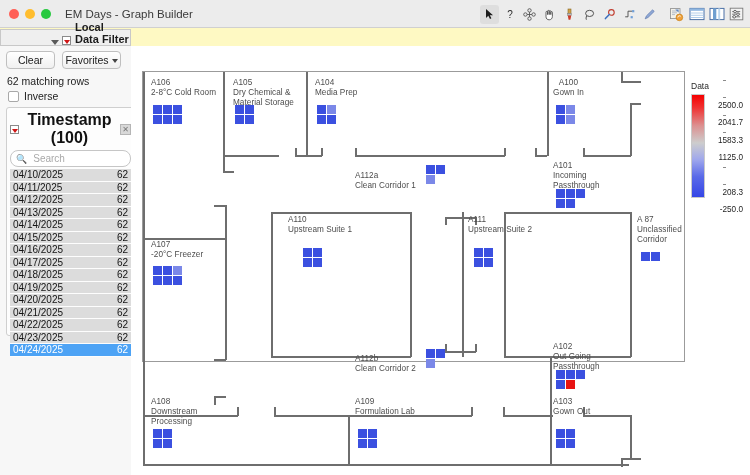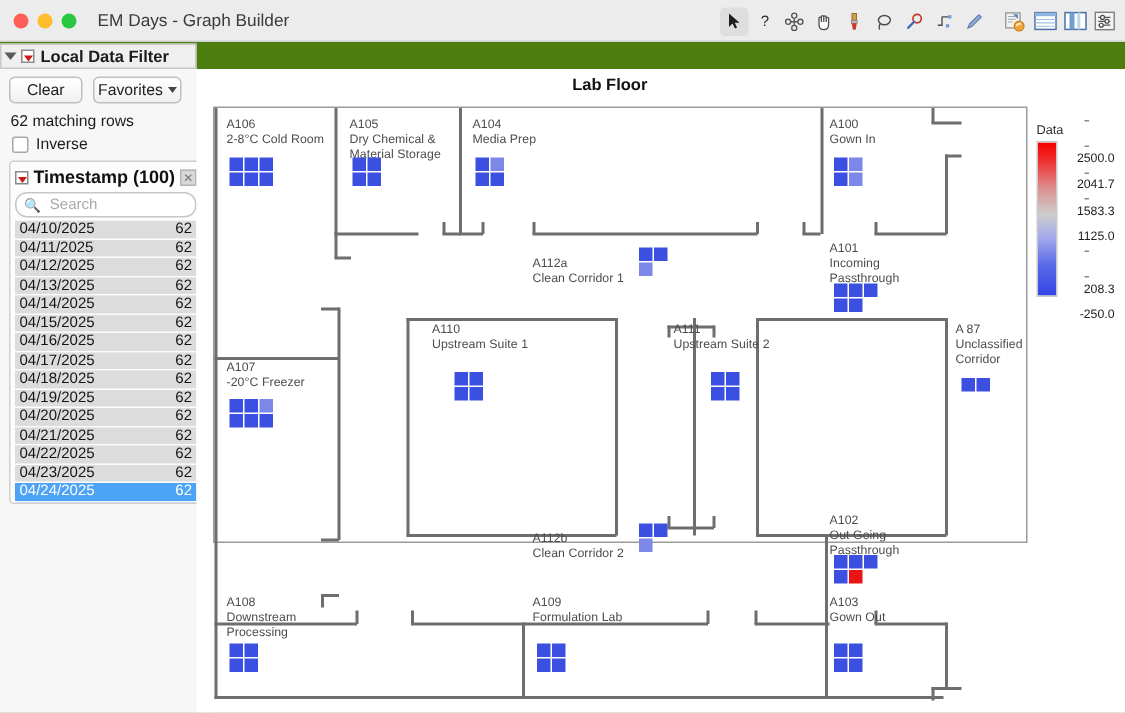--- a/index.html
+++ b/index.html
@@ -6,21 +6,21 @@
   html, body {
     margin: 0; padding: 0;
     width: 750px; height: 475px;
     overflow: hidden;
     font-family: "Liberation Sans", sans-serif;
     background: #ffffff;
   }
   #app {
     position: relative;
     width: 750px; height: 475px;
-    background: #4d7c0f;
+    background: #fef9c3;
   }
 
   
   .titlebar {
     position: absolute; top: 0; left: 0;
     width: 750px; height: 28px;
     background: #ececec;
     border-bottom: 1px solid #d0d0d0;
     display: flex; align-items: center;
   }
@@ -50,22 +50,22 @@
   .tb.sel { background: #dedede; }
   .tb svg { display: block; }
   .tb-sep { width: 6px; }
 
   
   .panelhdr {
     position: absolute;
     height: 17px;
     background: #efefef;
     border: 1px solid #c8c8c8;
-    display: flex; align-items: center;
-    font-size: 11px; font-weight: bold; color: #1b1b1b;
+    display: flex; align-items: flex-end;
+    font-size: 11px; font-weight: bold; color: #1b1b1b; padding-left: 48px;
   }
   .disc {
     width: 0; height: 0; margin: 0 3px 0 2px;
     border-left: 4px solid transparent;
     border-right: 4px solid transparent;
     border-top: 5px solid #5a5a5a;
   }
   .redbox {
     width: 9px; height: 9px;
     background: #fff;
@@ -131,21 +131,21 @@
     border: 1px solid #cfcfcf;
     background: #fdfdfd;
     border-radius: 3px;
     padding: 3px;
     height: 229px;
   }
   .colhdr { display: flex; align-items: center; margin-bottom: 3px; }
   .colhdr .redbox { margin-right: 0; }
   .coltitle {
     flex: 1; text-align: center;
-    font-size: 12px; font-weight: bold; color: #111;
+    font-size: 16px; font-weight: bold; color: #111;
   }
   .colclose {
     width: 11px; height: 11px;
     background: #d8d8d8; border: 1px solid #b5b5b5;
     font-size: 8px; color: #777;
     display: flex; align-items: center; justify-content: center;
   }
   .searchbox {
     display: flex; align-items: center; gap: 4px;
     border: 1px solid #c6c6c6; border-radius: 8px;
@@ -430,21 +430,20 @@
           <div class="valrow sel">
             <span>04/24/2025</span>
             <span>62</span>
           </div>
         </div>
     </div>
 
   </div>
 
   <div class="gb">
-    <div class="charttitle">Lab Floor</div>
 
     <div class="plotframe">
 
       <div class="wall wv" style="left:80px;  top:0;   height:84px;"></div>
       <div class="wall wh" style="left:80px;  top:83px; width:56px;"></div>
       <div class="wall wv" style="left:80px;  top:83px; height:17px;"></div>
       <div class="wall wh" style="left:80px;  top:99px; width:11px;"></div>
 
       <div class="wall wv" style="left:163px; top:0;   height:84px;"></div>
       <div class="wall wh" style="left:152px; top:83px; width:12px;"></div>
@@ -543,21 +542,21 @@
           <div class="cells" style="left: 174px; top: 33px;">
             <div class="crow">
               <div class="cell"></div>
               <div class="cell lite"></div>
             </div>
             <div class="crow">
               <div class="cell"></div>
               <div class="cell"></div>
             </div>
           </div>
-          <div class="rlabel" style="left: 410px; top: 6px;">A100
+          <div class="rlabel" style="left: 410px; top: 6px; text-align: center;">A100
 Gown In</div>
           <div class="cells" style="left: 413px; top: 33px;">
             <div class="crow">
               <div class="cell"></div>
               <div class="cell lite"></div>
             </div>
             <div class="crow">
               <div class="cell"></div>
               <div class="cell lite"></div>
             </div>
@@ -594,21 +593,21 @@
           <div class="cells" style="left: 160px; top: 176px;">
             <div class="crow">
               <div class="cell"></div>
               <div class="cell"></div>
             </div>
             <div class="crow">
               <div class="cell"></div>
               <div class="cell"></div>
             </div>
           </div>
-          <div class="rlabel" style="left: 306px; top: 143px;">A111
+          <div class="rlabel" style="left: 325px; top: 143px;">A111
 Upstream Suite 2</div>
           <div class="cells" style="left: 331px; top: 176px;">
             <div class="crow">
               <div class="cell"></div>
               <div class="cell"></div>
             </div>
             <div class="crow">
               <div class="cell"></div>
               <div class="cell"></div>
             </div>

